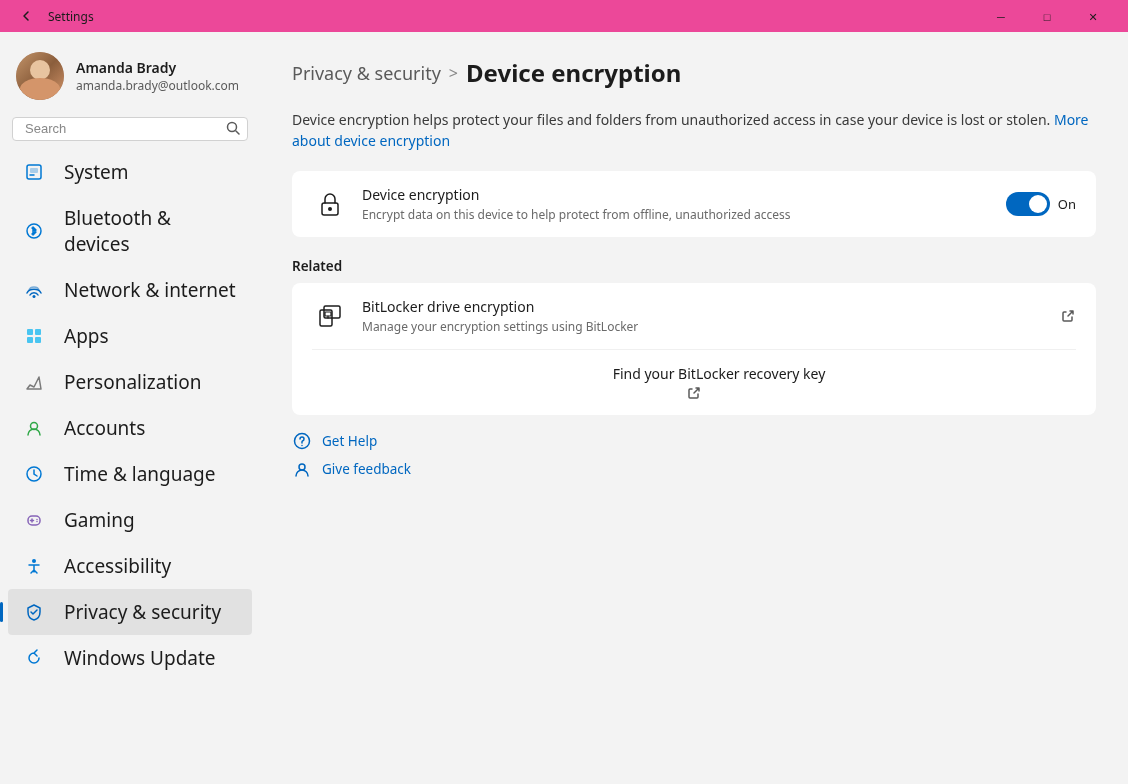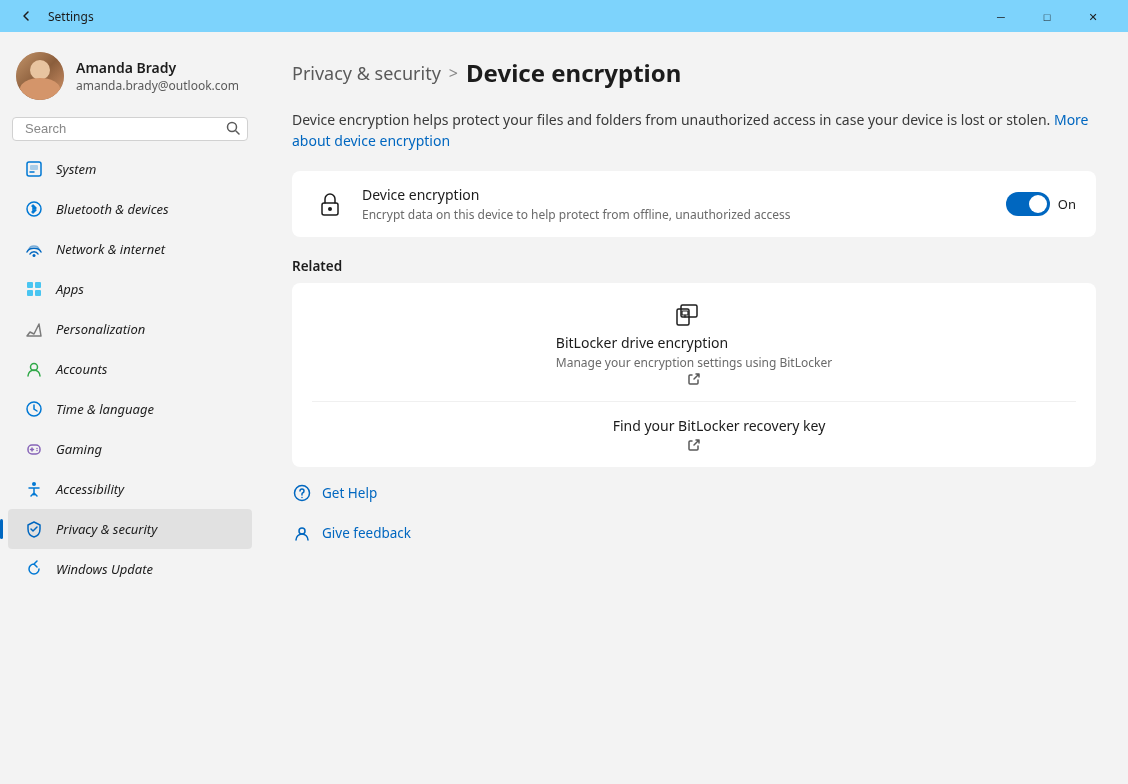--- a/index.html
+++ b/index.html
@@ -10,21 +10,21 @@
       height: 784px;
       overflow: hidden;
       display: flex;
       flex-direction: column;
     }
     
     .titlebar {
       display: flex;
       align-items: center;
       height: 32px;
-      background: #7dd3fc;
+      background: #ec4899;
       padding: 0 12px;
       user-select: none;
       flex-shrink: 0;
     }
     .titlebar-back {
       width: 28px; height: 28px;
       display: flex; align-items: center; justify-content: center;
       cursor: pointer; border-radius: 4px;
       color: #1c1c1c;
       font-size: 12px;
@@ -133,29 +133,28 @@
     .search-icon-btn {
       position: absolute;
       right: 8px; top: 50%;
       transform: translateY(-50%);
       color: #5a5a5a;
       font-size: 14px;
     }
     .nav-item {
       display: flex;
       align-items: center;
-      gap: 12px;
+      gap: 20px;
       padding: 10px 16px;
       cursor: pointer;
       border-radius: 4px;
       margin: 0 8px;
       color: #1c1c1c;
-      font-size: 13px;
+      font-size: 19px;
       position: relative;
-      font-style: italic;
     }
     .nav-item.active {
       background: rgba(0,0,0,0.07);
     }
     .nav-item.active::before {
       content: '';
       position: absolute;
       left: -8px; top: 50%;
       transform: translateY(-50%);
       width: 3px; height: 20px;
@@ -293,21 +292,21 @@
       font-weight: 600;
       color: #1c1c1c;
       margin: 20px 0 8px 0;
     }
 
     
     .help-section {
       margin-top: 16px;
       display: flex;
       flex-direction: column;
-      gap: 20px;
+      gap: 8px;
     }
     .help-link {
       display: flex;
       align-items: center;
       gap: 10px;
       font-size: 13.5px;
       color: #0067c0;
       cursor: pointer;
       text-decoration: none;
     }
@@ -507,21 +506,21 @@
           <div class="toggle"></div>
           <span class="toggle-label">On</span>
         </div>
       </div>
     </div>
 
     <div class="section-title">Related</div>
 
     <div class="card">
 
-      <div class="card-item" style="cursor:pointer;flex-direction:column;">
+      <div class="card-item" style="cursor:pointer;">
         <div class="card-item-icon">
           <svg width="28" height="28" viewBox="0 0 28 28" fill="none">
             <rect x="4" y="8" width="12" height="16" rx="1.5" stroke="#1c1c1c" stroke-width="1.5"></rect>
             <rect x="8" y="4" width="16" height="12" rx="1.5" stroke="#1c1c1c" stroke-width="1.5"></rect>
             <rect x="9" y="10" width="6" height="4" rx="0.5" stroke="#1c1c1c" stroke-width="1.2"></rect>
             <line x1="12" y1="14" x2="12" y2="16" stroke="#1c1c1c" stroke-width="1.2" stroke-linecap="round"></line>
           </svg>
         </div>
         <div class="card-item-text">
           <div class="card-item-title">BitLocker drive encryption</div>

